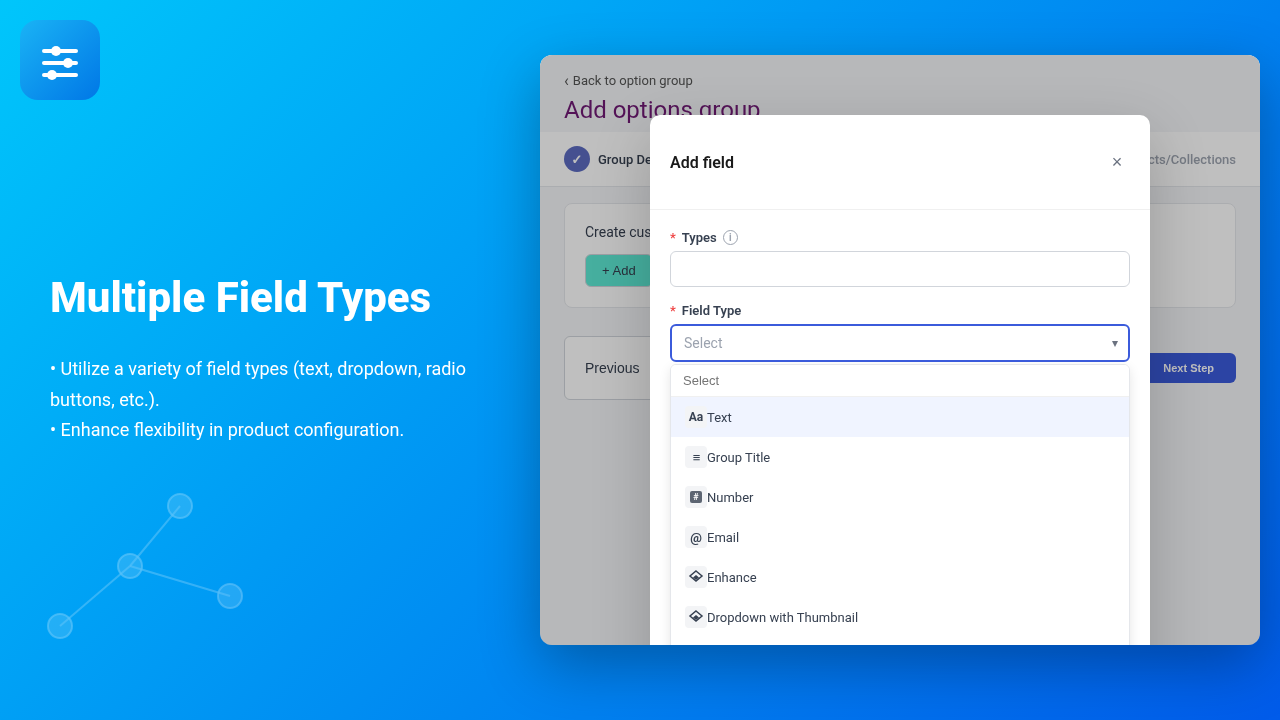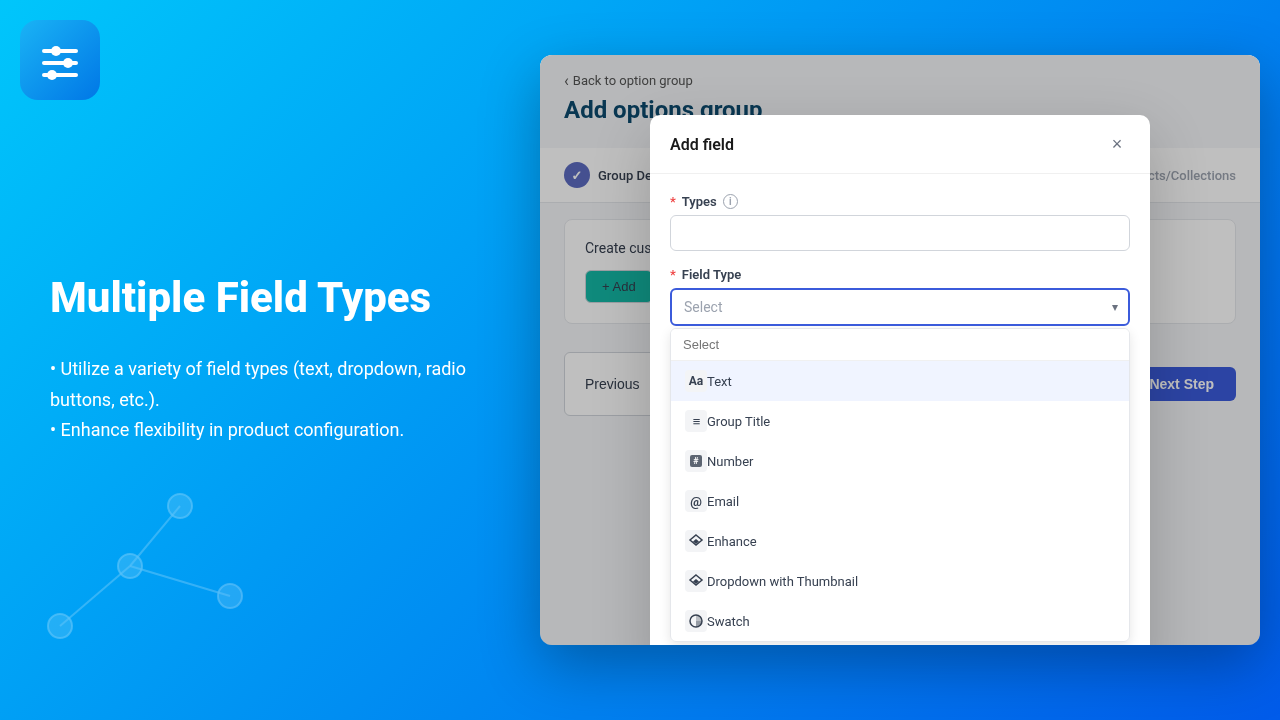--- a/index.html
+++ b/index.html
@@ -103,23 +103,23 @@
       cursor: pointer;
     }
 
     .back-link::before {
       content: "‹";
       font-size: 16px;
     }
 
     .page-title {
       font-size: 24px;
-      font-weight: 700;
-      color: #0c4a6e;
-      margin-bottom: 24px;
+      font-weight: 400;
+      color: #701a75;
+      margin-bottom: 8px;
     }
 
     
     .stepper {
       display: flex;
       align-items: center;
       gap: 0;
       margin-bottom: 16px;
       background: white;
       padding: 14px 24px;
@@ -204,21 +204,21 @@
       font-size: 14px;
       color: #374151;
       margin-bottom: 14px;
     }
 
     .add-field-btn {
       display: inline-flex;
       align-items: center;
       gap: 6px;
       padding: 8px 16px;
-      background: #14b8a6;
+      background: #5eead4;
       border: 1px solid #d1d5db;
       border-radius: 6px;
       font-size: 13px;
       color: #374151;
       cursor: pointer;
     }
 
     
     .footer-bar {
       display: flex;
@@ -237,21 +237,21 @@
       font-size: 14px;
       color: #374151;
       cursor: pointer;
     }
 
     .btn-next {
       padding: 9px 22px;
       background: #3b5bdb;
       border: none;
       border-radius: 6px;
-      font-size: 14px;
+      font-size: 11px;
       color: white;
       cursor: pointer;
       font-weight: 600;
     }
 
     
     .modal-overlay {
       position: absolute;
       top: 0; left: 0;
       width: 100%; height: 100%;
@@ -268,21 +268,21 @@
       border-radius: 10px;
       width: 500px;
       box-shadow: 0 20px 60px rgba(0,0,0,0.2);
       overflow: hidden;
     }
 
     .modal-header {
       display: flex;
       justify-content: space-between;
       align-items: center;
-      padding: 16px 20px;
+      padding: 34px 20px;
       border-bottom: 1px solid #f0f0f0;
     }
 
     .modal-title {
       font-size: 16px;
       font-weight: 600;
       color: #1a1a1a;
     }
 
     .modal-close {

